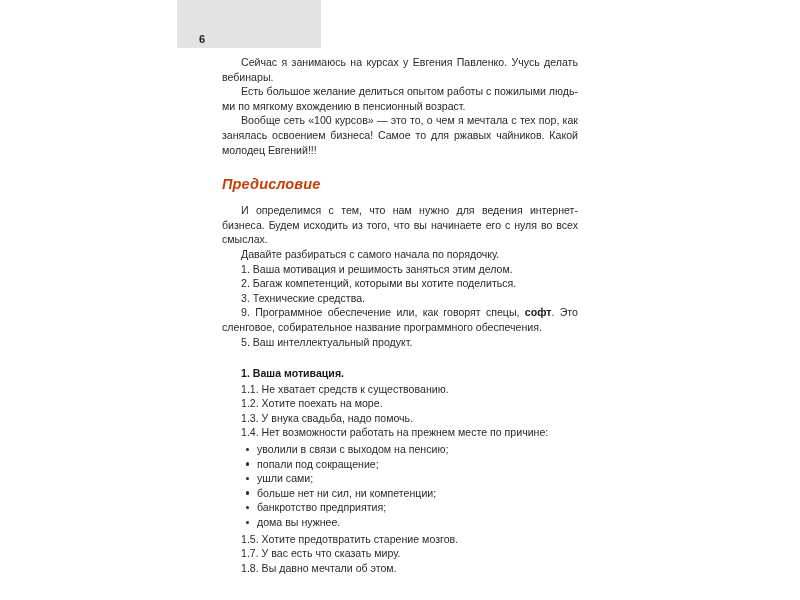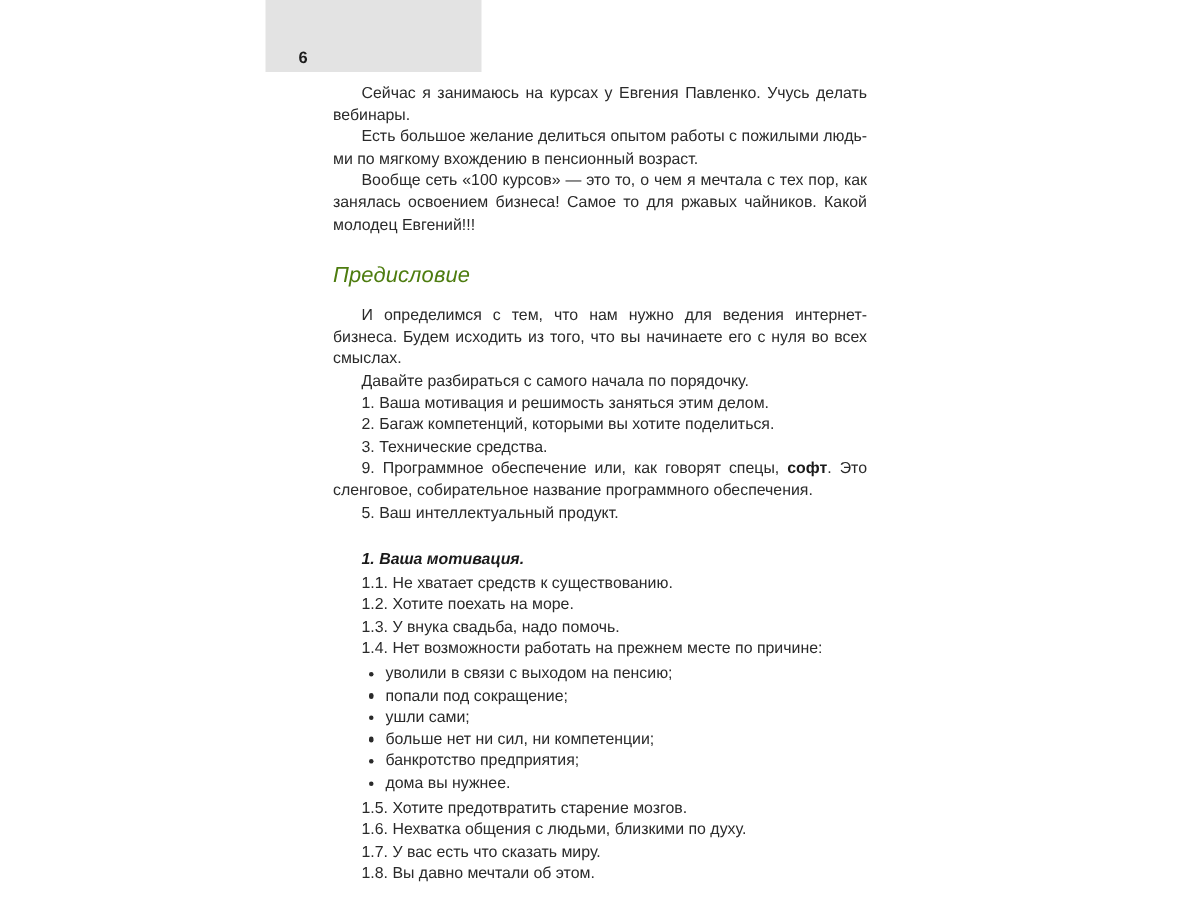--- a/index.html
+++ b/index.html
@@ -60,23 +60,23 @@
     text-indent: 19px;
     hyphens: manual;
     -webkit-hyphens: manual;
   }
 
   
   h2.section-heading {
     margin: 0;
     padding: 0;
     font-size: 14.6px;
-    font-weight: normal;
+    font-weight: bold;
     font-style: italic;
-    color: #4d7c0f;
+    color: #c2410c;
     line-height: 16px;
     letter-spacing: 0.1px;
     text-indent: 0;
   }
   .spacer-before-heading { height: 19px; }
   .spacer-after-heading  { height: 11px; }
   .spacer-before-sub     { height: 17px; }
   .spacer-after-sub      { height: 1px; }
 
   
@@ -89,21 +89,20 @@
     text-align: justify;
   }
 
   
   .sub-heading {
     margin: 0;
     font-weight: bold;
     color: #1a1a1a;
     text-indent: 19px;
     text-align: left;
-    font-style: italic;
   }
 
   
   ul.bullets {
     margin: 2px;
     padding: 0;
     list-style: none;
   }
   ul.bullets li {
     position: relative;
@@ -162,18 +161,17 @@
     <ul class="bullets">
       <li><span class="dot"></span><span>уволили в связи с выходом на пенсию;</span></li>
       <li><span class="dot"></span><span>попали под сокращение;</span></li>
       <li><span class="dot"></span><span>ушли сами;</span></li>
       <li><span class="dot"></span><span>больше нет ни сил, ни компетенции;</span></li>
       <li><span class="dot"></span><span>банкротство предприятия;</span></li>
       <li><span class="dot"></span><span>дома вы нужнее.</span></li>
     </ul>
 
     <p class="num-line">1.5. Хотите предотвратить старение мозгов.</p>
-    <p class="num-line">1.6. Нехватка общения с людьми, близкими по духу.</p>
     <p class="num-line">1.7. У вас есть что сказать миру.</p>
     <p class="num-line">1.8. Вы давно мечтали об этом.</p>
 
   </div>
 </div>
 
 </body></html>

